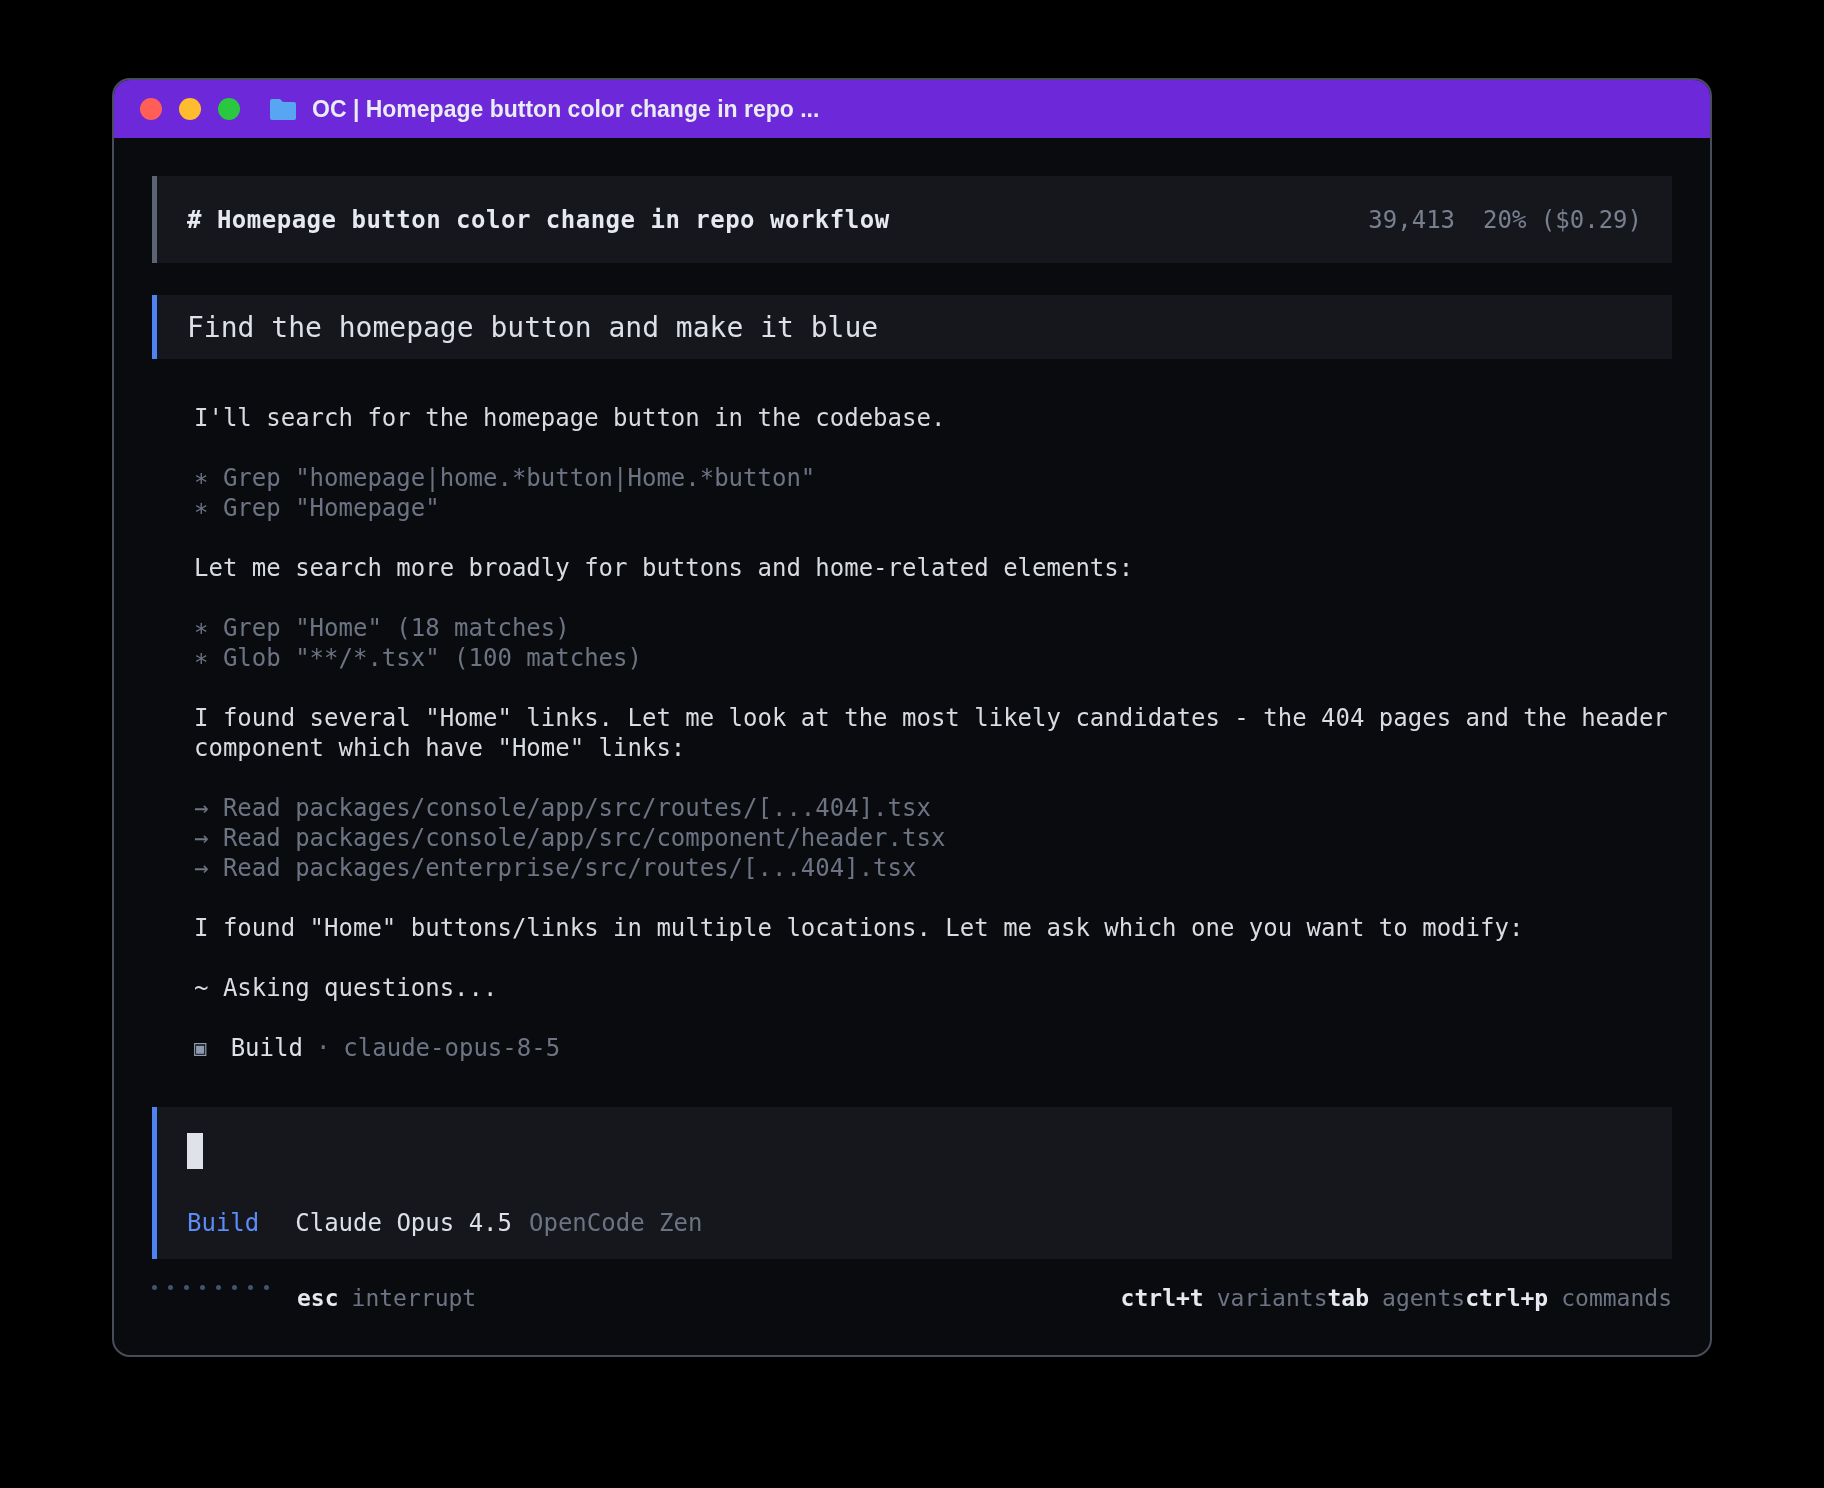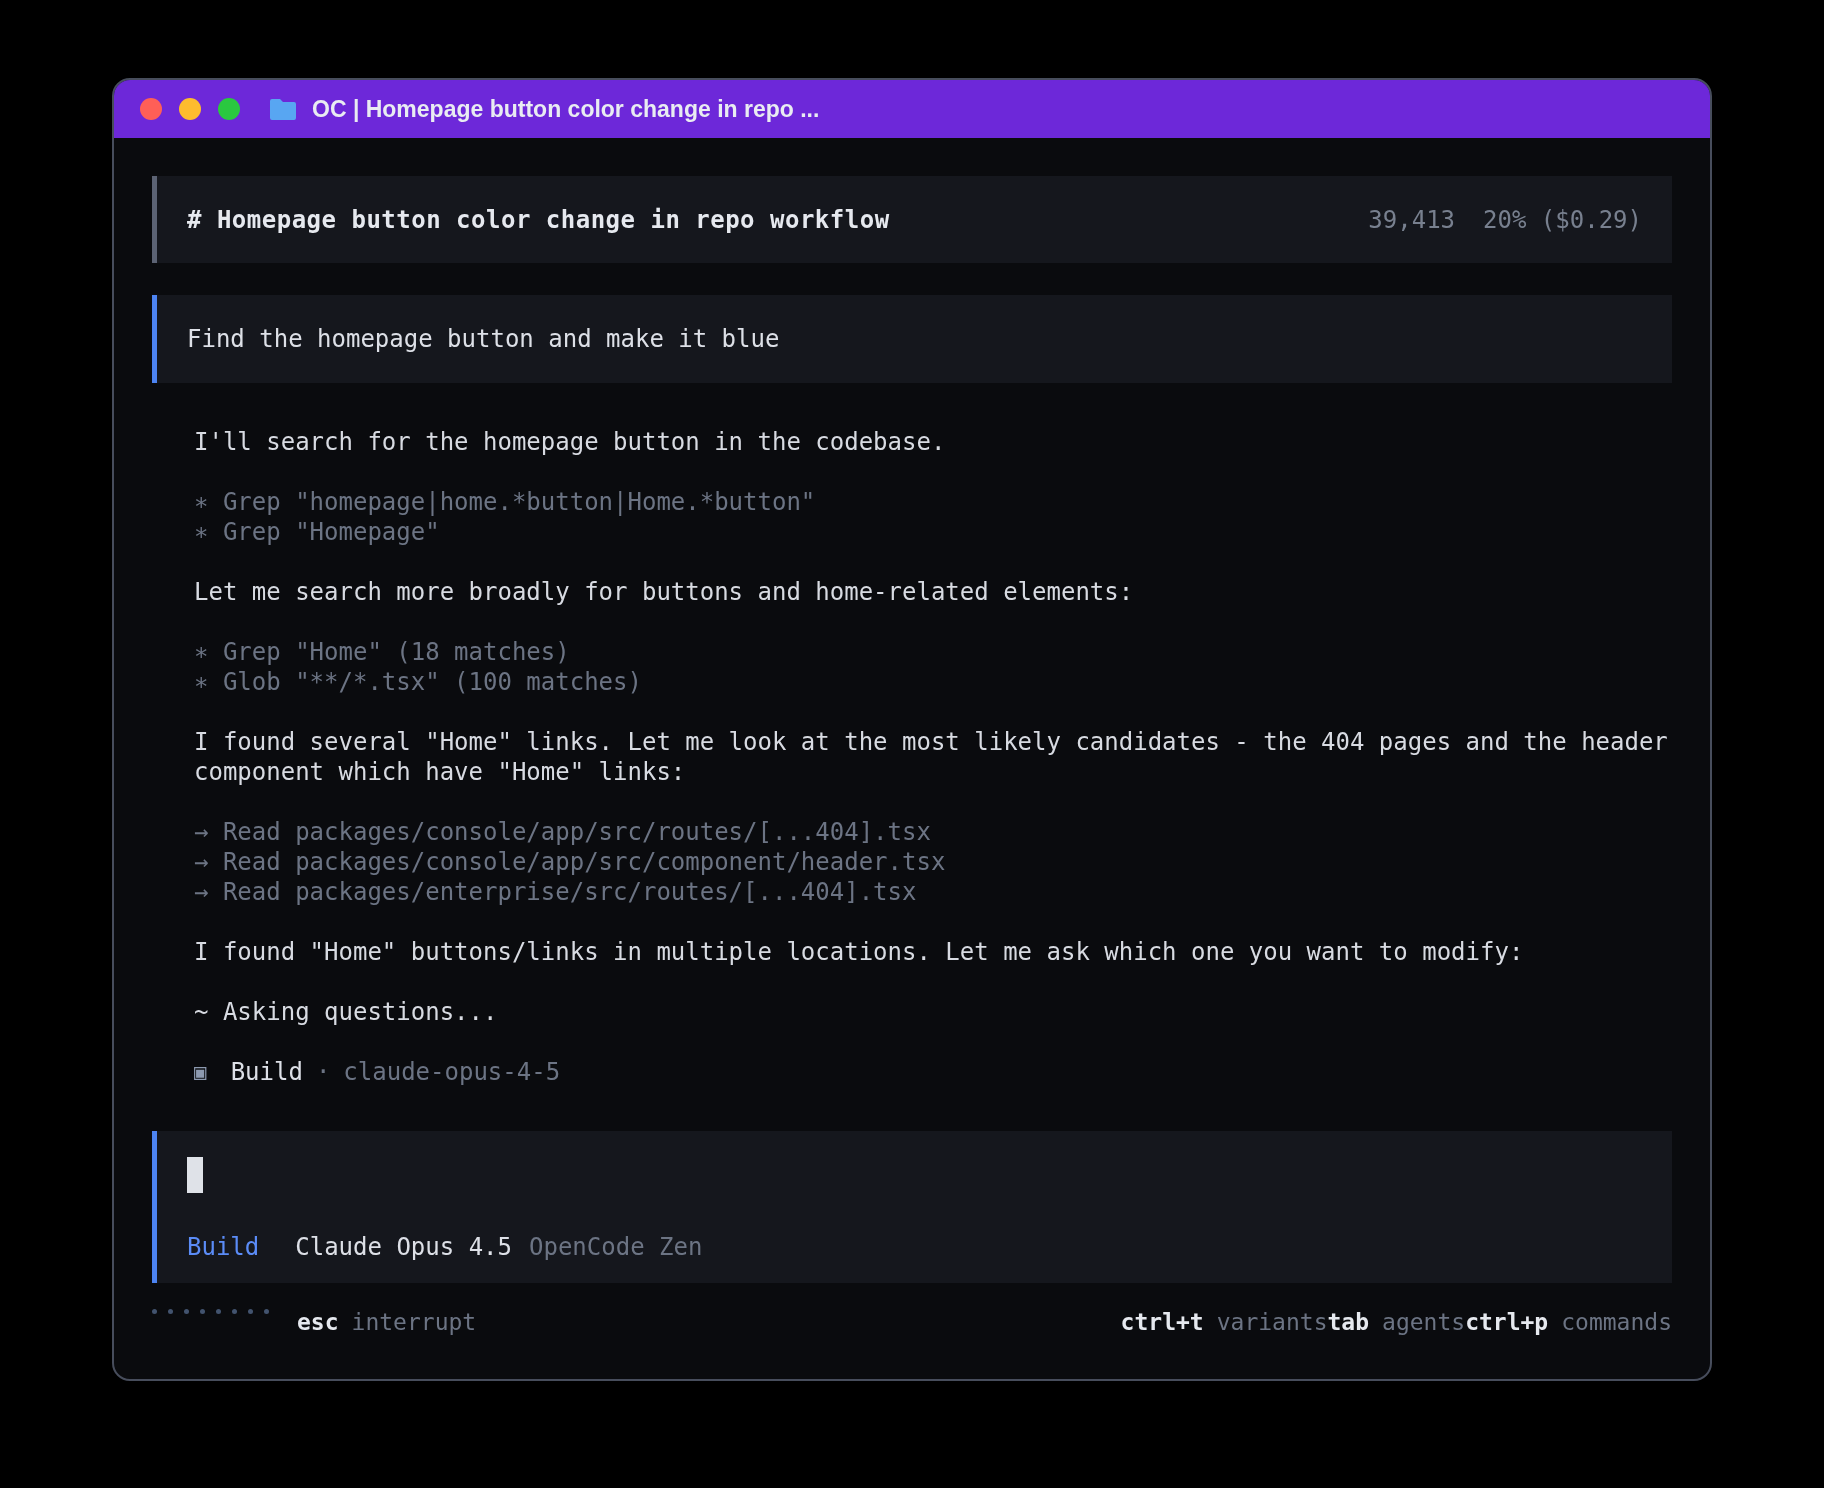--- a/index.html
+++ b/index.html
@@ -51,26 +51,26 @@
   }
   .session-title {
     font-weight: bold;
     font-size: 24px;
     color: #e6e9ef;
     letter-spacing: 0.5px;
   }
   .session-stats { display: flex; gap: 28px; font-size: 24px; color: #78808f; }
   .user-panel {
     border-left: 5px solid #4d84f2;
-    height: 88px;
+    height: 64px;
     display: flex;
     align-items: center;
     padding: 0 30px;
     margin-top: 32px;
-    font-size: 24px;
+    font-size: 28px;
     color: #dde0e7;
   }
   .transcript {
     margin-top: 44px;
     padding-left: 42px;
     font-size: 24px;
     line-height: 30px;
     color: #d8dbe2;
     max-width: 1474px;
   }
@@ -167,21 +167,21 @@
       </div>
 
       <div class="block line">I found "Home" buttons/links in multiple locations. Let me ask which one you want to modify:</div>
 
       <div class="block line">~ Asking questions...</div>
 
       <div class="block agent-line">
         <span class="agent-icon">▣</span>
         <span class="agent-name">Build</span>
         <span class="dim agent-sep">·</span>
-        <span class="dim">claude-opus-4-5</span>
+        <span class="dim">claude-opus-8-5</span>
       </div>
     </div>
 
     <div class="panel input-panel">
       <div class="cursor"></div>
       <div class="input-meta">
         <span class="mode-label">Build</span>
         <span class="model-label">Claude Opus 4.5</span>
         <span class="provider-label">OpenCode Zen</span>
       </div>

